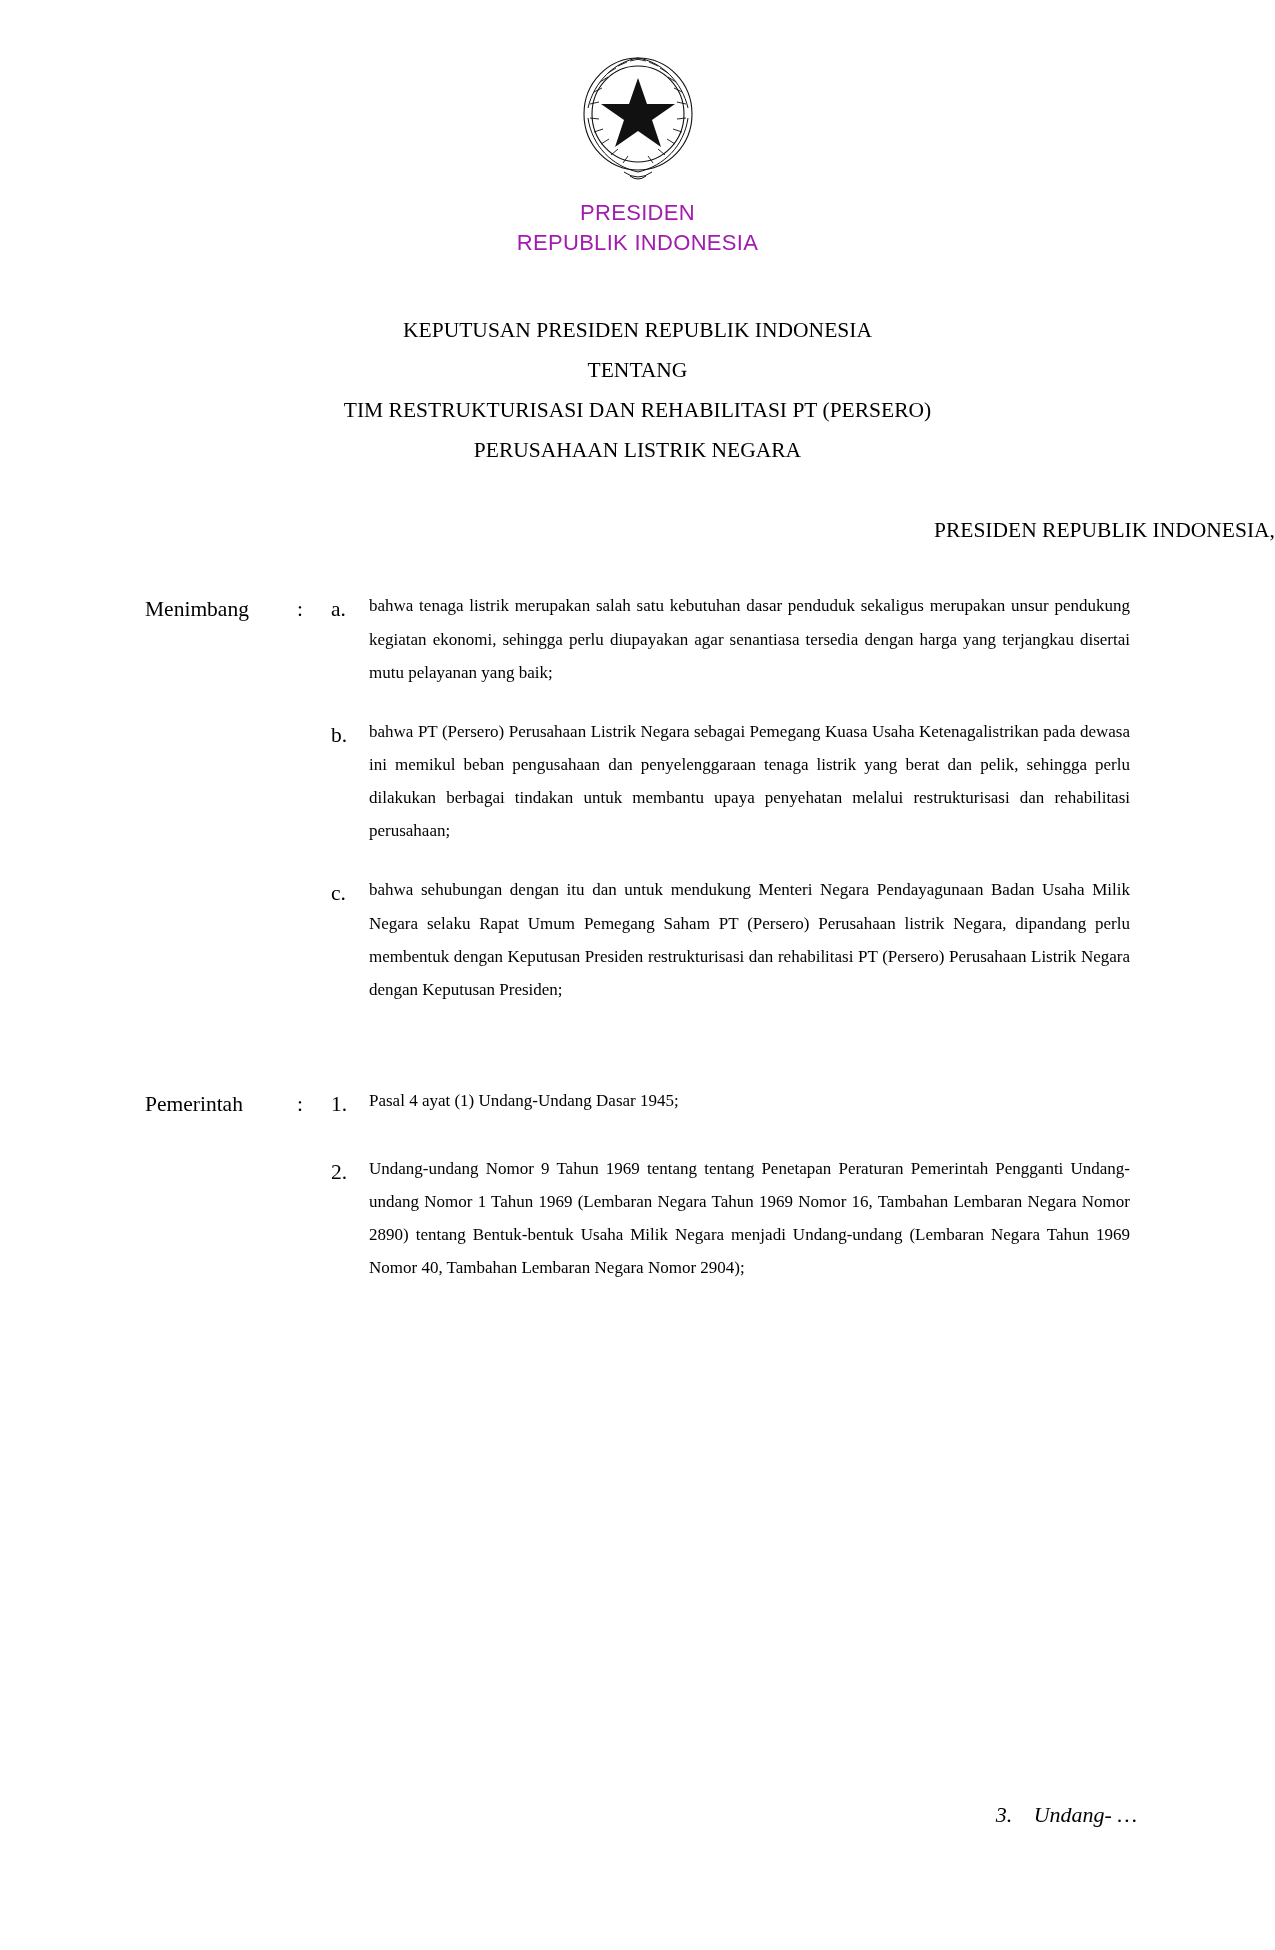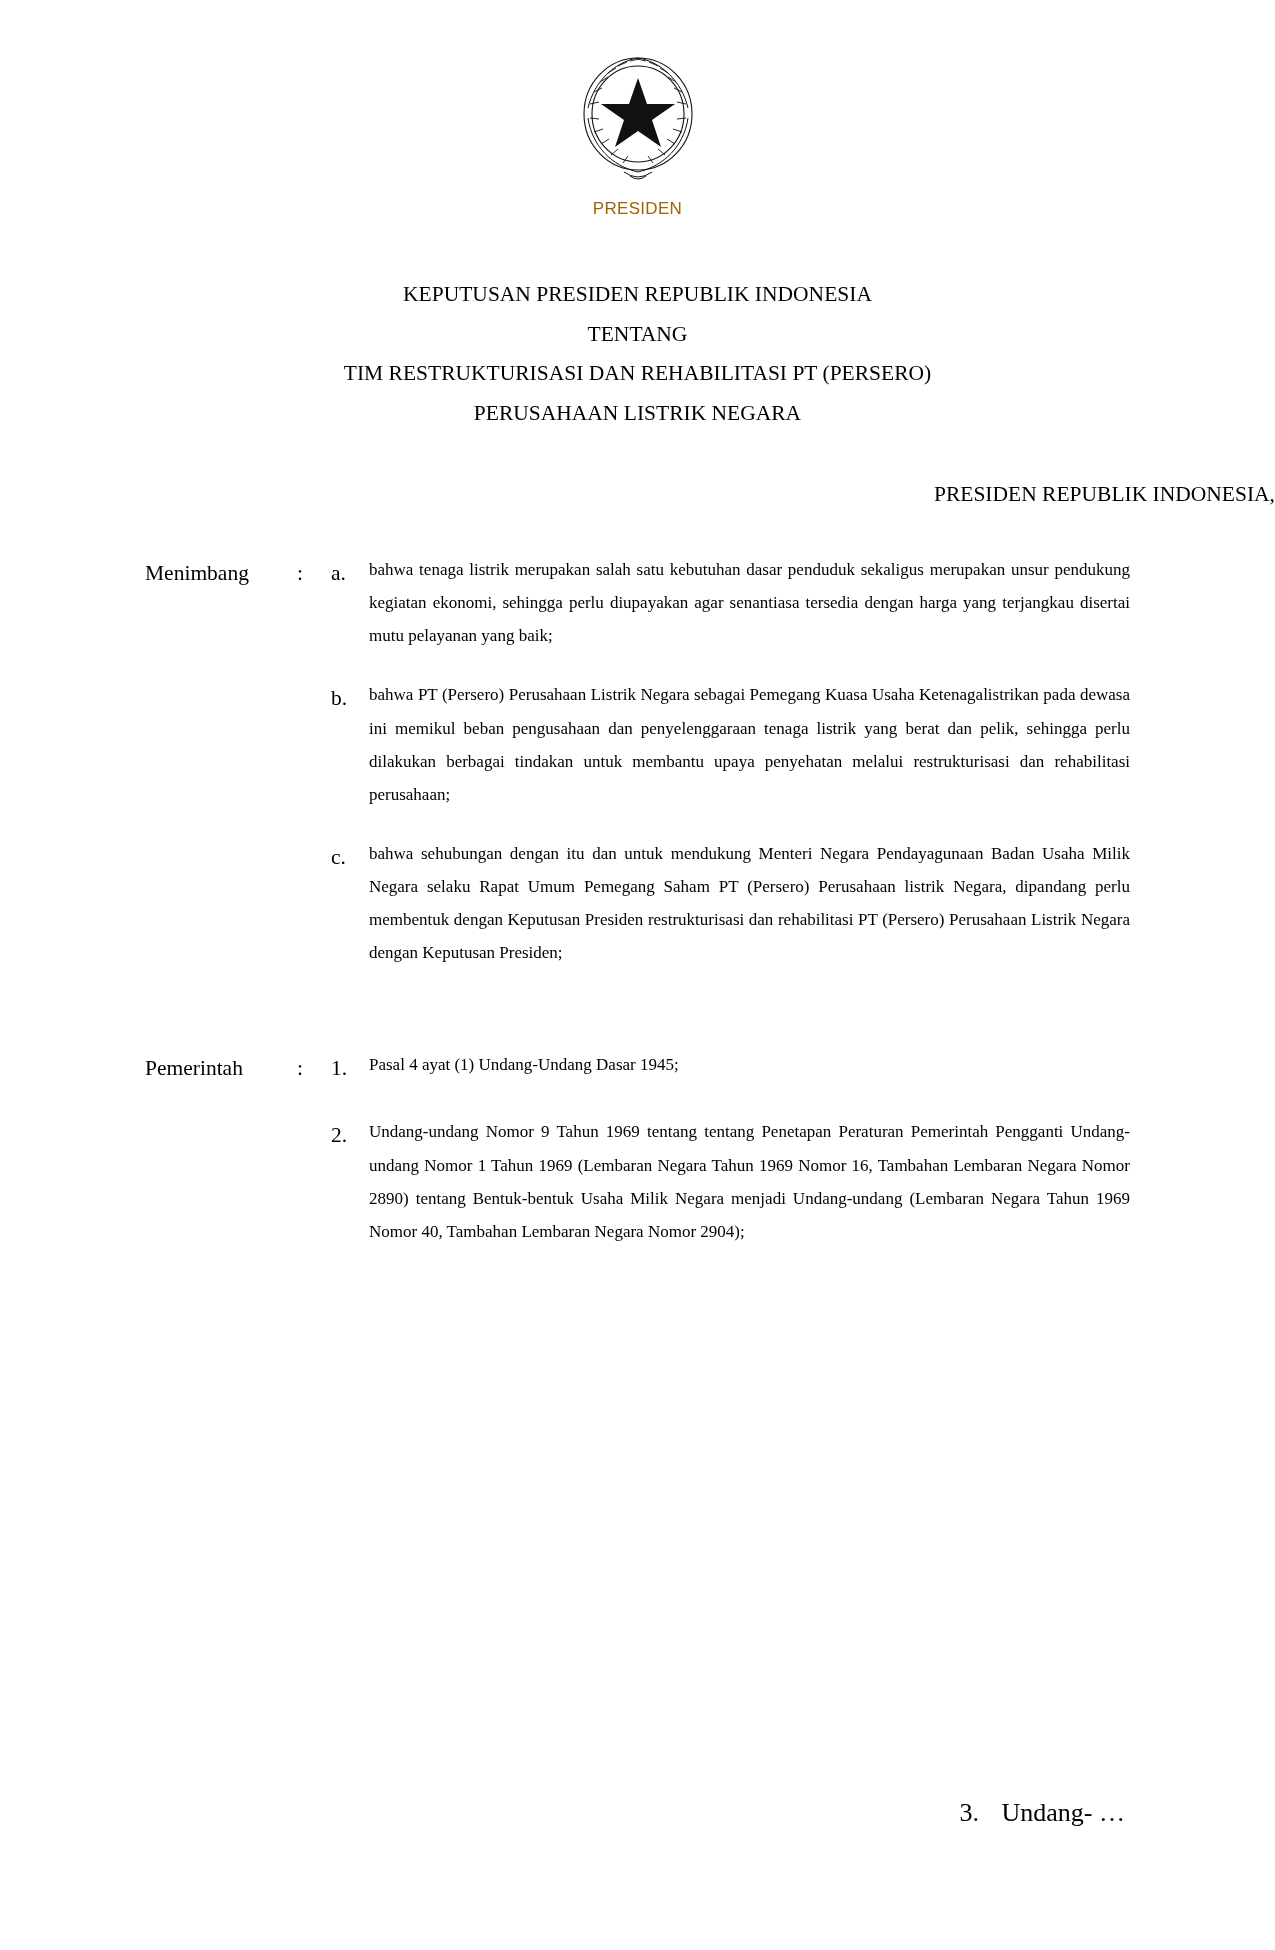--- a/index.html
+++ b/index.html
@@ -29,25 +29,25 @@
     width: 128px;
     height: 140px;
     position: relative;
   }
   .emblem svg { display: block; }
 
   
   .header-lines {
     text-align: center;
     font-family: "Liberation Sans", sans-serif;
-    font-size: 17px;
+    font-size: 22px;
     line-height: 1.35;
     letter-spacing: 0.3px;
     margin-top: 10px;
-    color: #a16207;
+    color: #a21caf;
   }
 
   
   .title-block {
     text-align: center;
     margin-top: 54px;
     font-size: 21.5px;
     line-height: 1.85;
   }
   .title-block div { white-space: nowrap; }
@@ -94,23 +94,24 @@
     font-size: 17px;
     line-height: 1.95;
     text-align: justify;
     text-justify: inter-word;
   }
   .spacer-md { height: 52px; }
 
   
   .footer-cont {
     position: absolute;
-    right: 150px;
+    right: 138px;
     bottom: 122px;
-    font-size: 26px;
+    font-size: 22px;
+    font-style: italic;
   }
   .footer-cont .fnum { margin-right: 16px; }
 </style>
 </head>
 <body>
 
 <div class="page">
 
   <div class="emblem-wrap">
     <div class="emblem">
@@ -135,20 +136,21 @@
         <g stroke="#111111" stroke-width="1" fill="none">
           <path d="M50 124 q14 10 28 0"></path>
           <path d="M56 128 q8 6 16 0"></path>
         </g>
       </svg>
     </div>
   </div>
 
   <div class="header-lines">
     <div>PRESIDEN</div>
+    <div>REPUBLIK INDONESIA</div>
   </div>
 
   <div class="title-block">
     <div>KEPUTUSAN PRESIDEN REPUBLIK INDONESIA</div>
     <div>TENTANG</div>
     <div>TIM RESTRUKTURISASI DAN REHABILITASI PT (PERSERO)</div>
     <div>PERUSAHAAN LISTRIK NEGARA</div>
   </div>
 
   <div class="subject-line">PRESIDEN REPUBLIK INDONESIA,</div>

